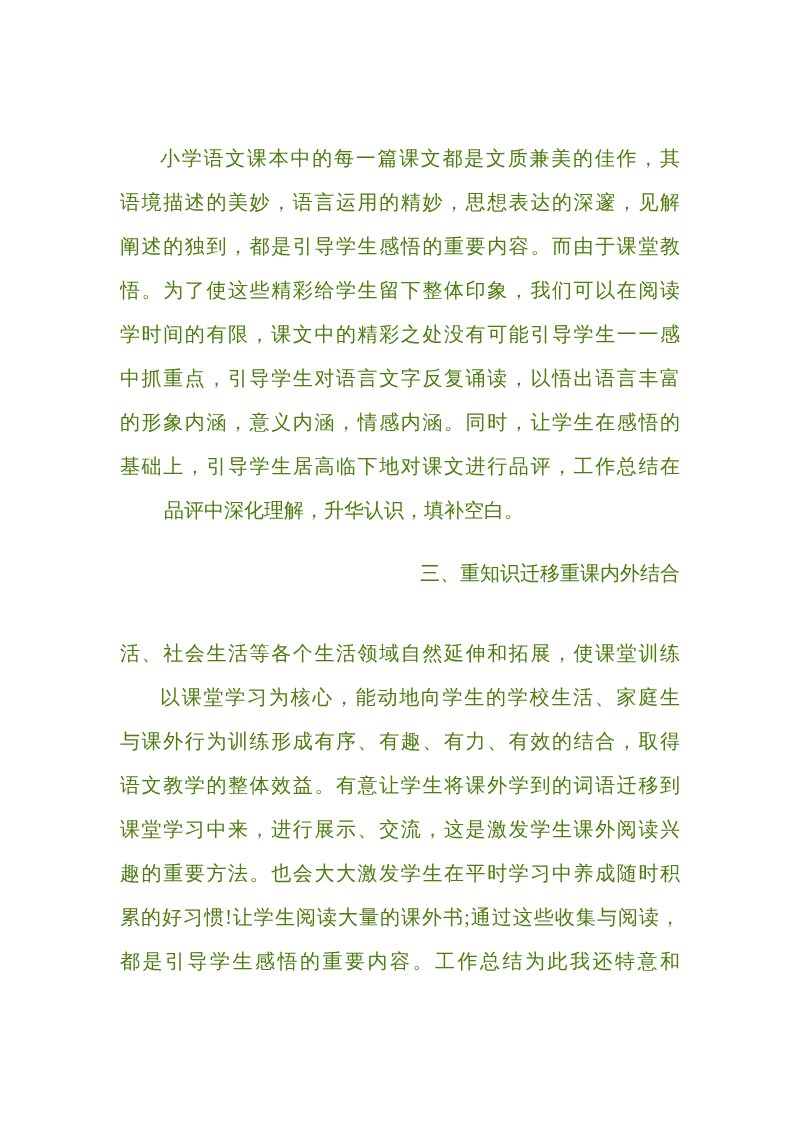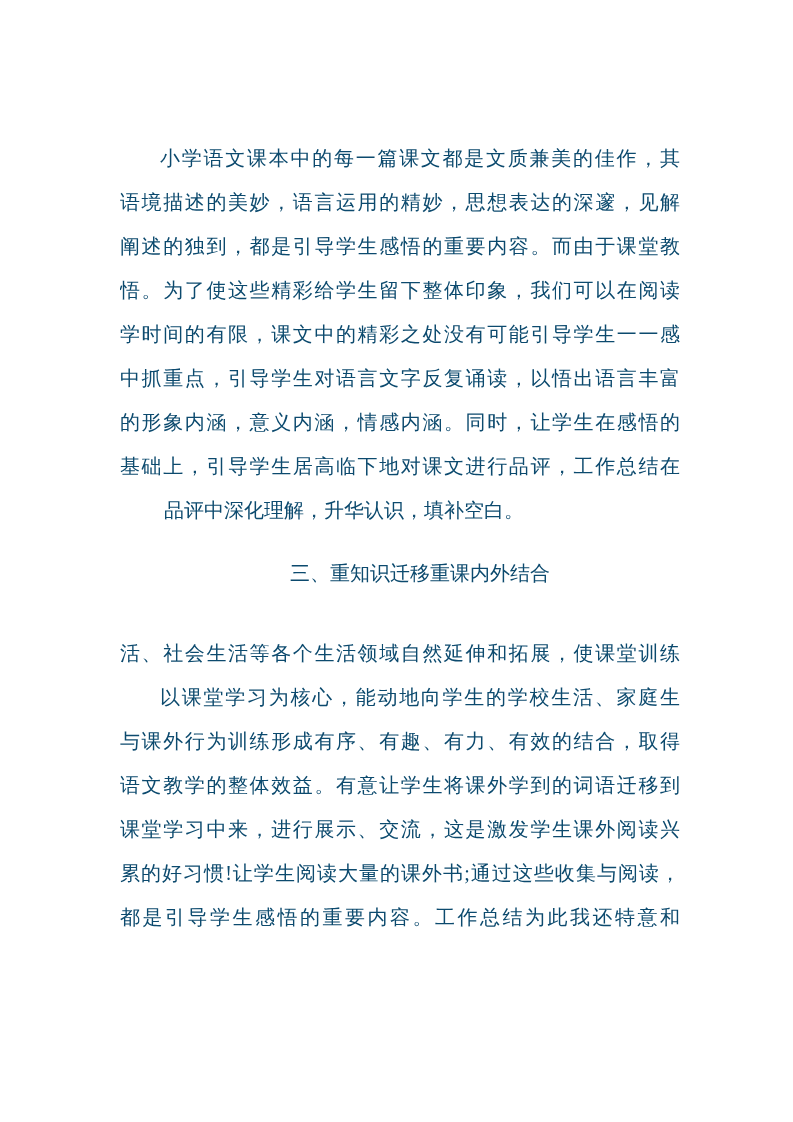--- a/index.html
+++ b/index.html
@@ -7,21 +7,21 @@
     padding: 0;
     background: #ffffff;
   }
   .page {
     position: relative;
     width: 793px;
     height: 1122px;
     background: #ffffff;
     overflow: hidden;
     font-family: "Liberation Serif", "DejaVu Serif", serif;
-    color: #0c4a6e;
+    color: #4d7c0f;
   }
   .content {
     position: absolute;
     left: 120px;
     top: 136px;
     width: 560px;
   }
   .paragraph {
     margin: 0;
     padding: 0;
@@ -43,21 +43,21 @@
     text-align-last: left;
     margin-left: 44px;
   }
   .heading {
     margin: 19px 0 36px 0;
     height: 44px;
     line-height: 44px;
     font-size: 20px;
     font-weight: normal;
     text-indent: 2em;
-    text-align: center;
+    text-align: right;
     overflow: hidden;
   }
 </style>
 </head>
 <body>
 
 <div class="page">
   <div class="content">
     <div class="paragraph">
         <div class="line indent">小学语文课本中的每一篇课文都是文质兼美的佳作，其</div>
@@ -70,17 +70,18 @@
         <div class="line">基础上，引导学生居高临下地对课文进行品评，工作总结在</div>
         <div class="line flush-left">品评中深化理解，升华认识，填补空白。</div>
       </div>
     <h2 class="heading">三、重知识迁移重课内外结合</h2>
     <div class="paragraph">
         <div class="line">活、社会生活等各个生活领域自然延伸和拓展，使课堂训练</div>
         <div class="line indent">以课堂学习为核心，能动地向学生的学校生活、家庭生</div>
         <div class="line">与课外行为训练形成有序、有趣、有力、有效的结合，取得</div>
         <div class="line">语文教学的整体效益。有意让学生将课外学到的词语迁移到</div>
         <div class="line">课堂学习中来，进行展示、交流，这是激发学生课外阅读兴</div>
+        <div class="line">趣的重要方法。也会大大激发学生在平时学习中养成随时积</div>
         <div class="line">累的好习惯!让学生阅读大量的课外书;通过这些收集与阅读，</div>
         <div class="line">都是引导学生感悟的重要内容。工作总结为此我还特意和</div>
       </div>
   </div>
 </div>
 
 </body></html>

